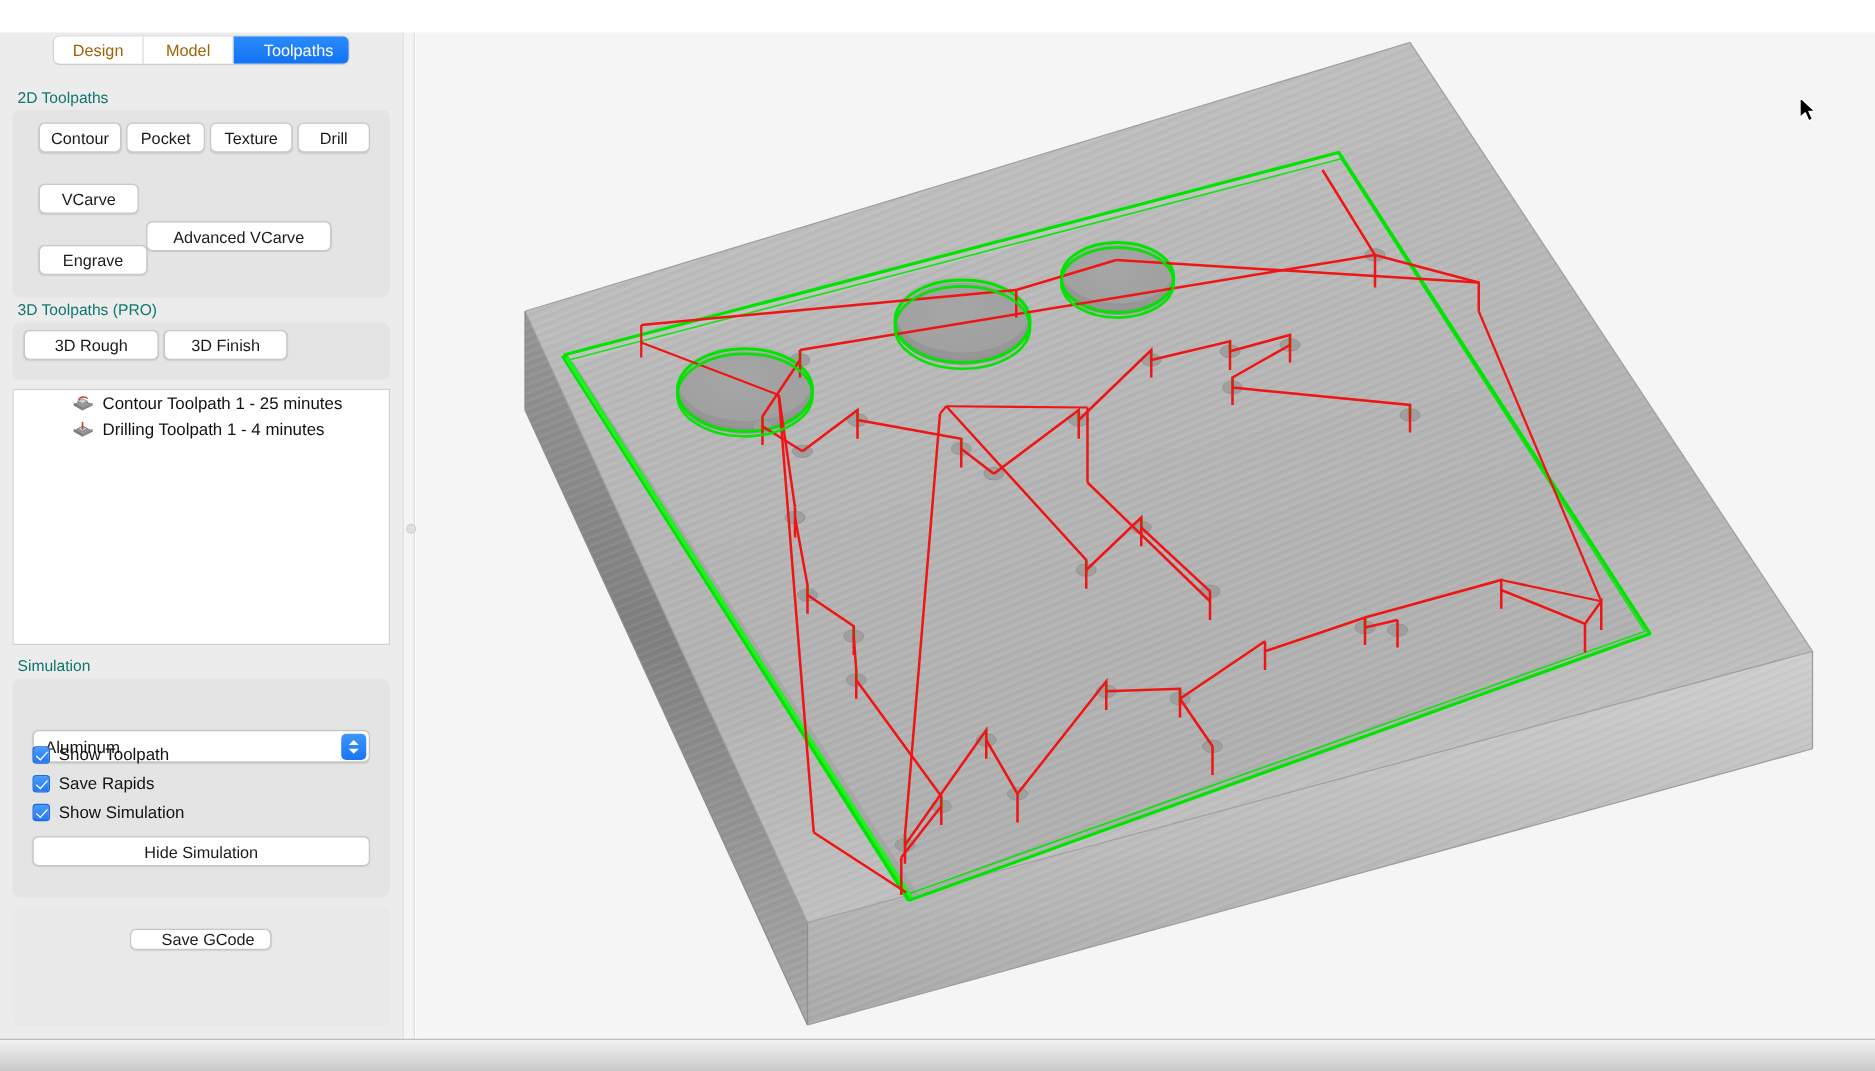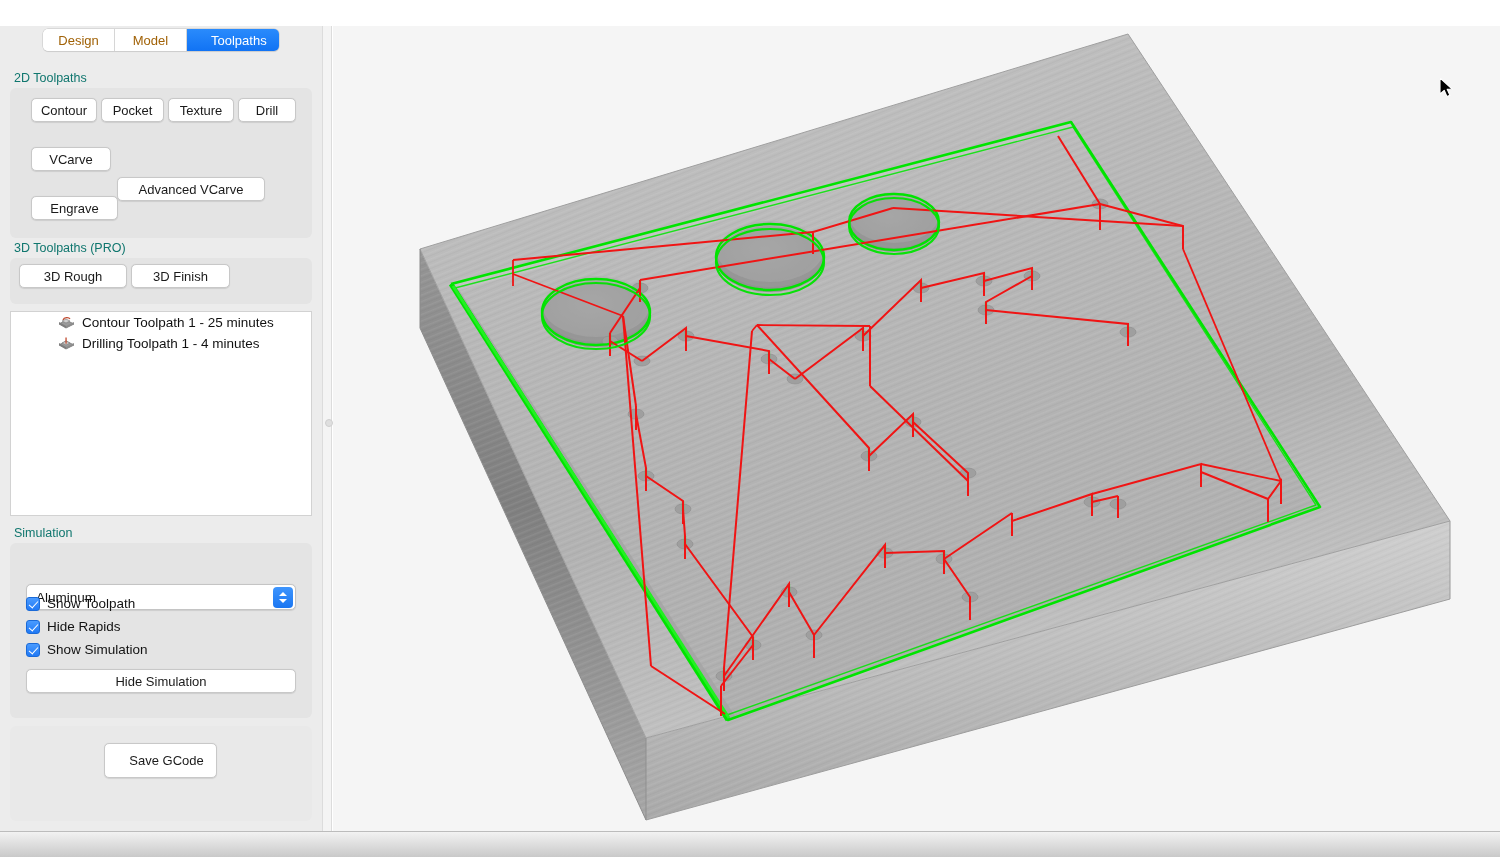--- a/index.html
+++ b/index.html
@@ -293,31 +293,31 @@
           <span class="ar-dn"></span>
       </span>
     </div>
 
     <div class="cbrow" style="left:26px; top:570px;">
       <span class="cbox"></span>
       <span>Show Toolpath</span>
     </div>
     <div class="cbrow" style="left:26px; top:593px;">
       <span class="cbox"></span>
-      <span>Hide Rapids</span>
+      <span>Save Rapids</span>
     </div>
     <div class="cbrow" style="left:26px; top:616px;">
       <span class="cbox"></span>
       <span>Show Simulation</span>
     </div>
 
     <div class="btn" style="left:26px; top:643px; width:270px;">Hide Simulation</div>
 
     <div class="group-box" style="left:10px; top:700px; width:302px; height:95px; background:#e9e9e9;"></div>
-    <div class="btn" style="left:104px; top:717px; width:113px; height:35px;padding-left:12px;">Save GCode</div>
+    <div class="btn" style="left:104px; top:717px; width:113px; height:17px;padding-left:12px;">Save GCode</div>
   </div>
 
   <div class="splitter">
     <div class="splitter-knob"></div>
   </div>
 
   <div class="viewport">
     <svg width="1167" height="805" viewBox="0 0 1167 805">
       <defs>
         <linearGradient id="topFace" x1="0" y1="0" x2="0.35" y2="1">

